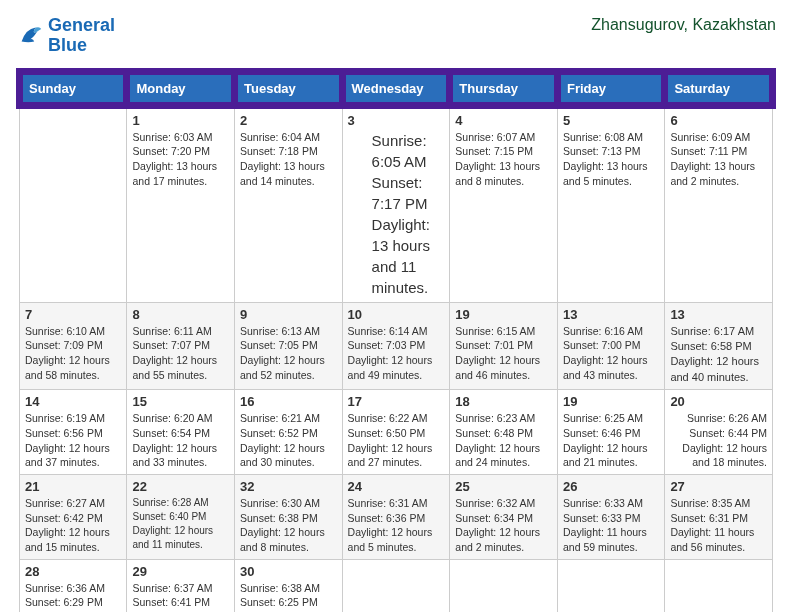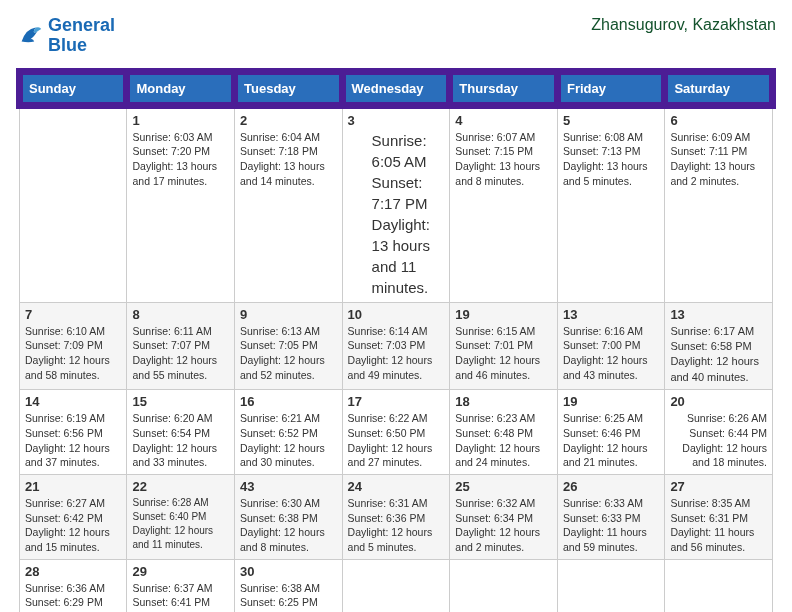--- a/index.html
+++ b/index.html
@@ -275,21 +275,21 @@
 and 15 minutes.</div>
         </td>
         <td>
           <div class="day-number">22</div>
           <div class="day-info" style="white-space: pre-line; font-size: 10px;">Sunrise: 6:28 AM
 Sunset: 6:40 PM
 Daylight: 12 hours
 and 11 minutes.</div>
         </td>
         <td>
-          <div class="day-number">43</div>
+          <div class="day-number">32</div>
           <div class="day-info" style="white-space: pre-line; font-size: 10.5px;">Sunrise: 6:30 AM
 Sunset: 6:38 PM
 Daylight: 12 hours
 and 8 minutes.</div>
         </td>
         <td>
           <div class="day-number">24</div>
           <div class="day-info" style="white-space: pre-line; font-size: 10.5px;">Sunrise: 6:31 AM
 Sunset: 6:36 PM
 Daylight: 12 hours

